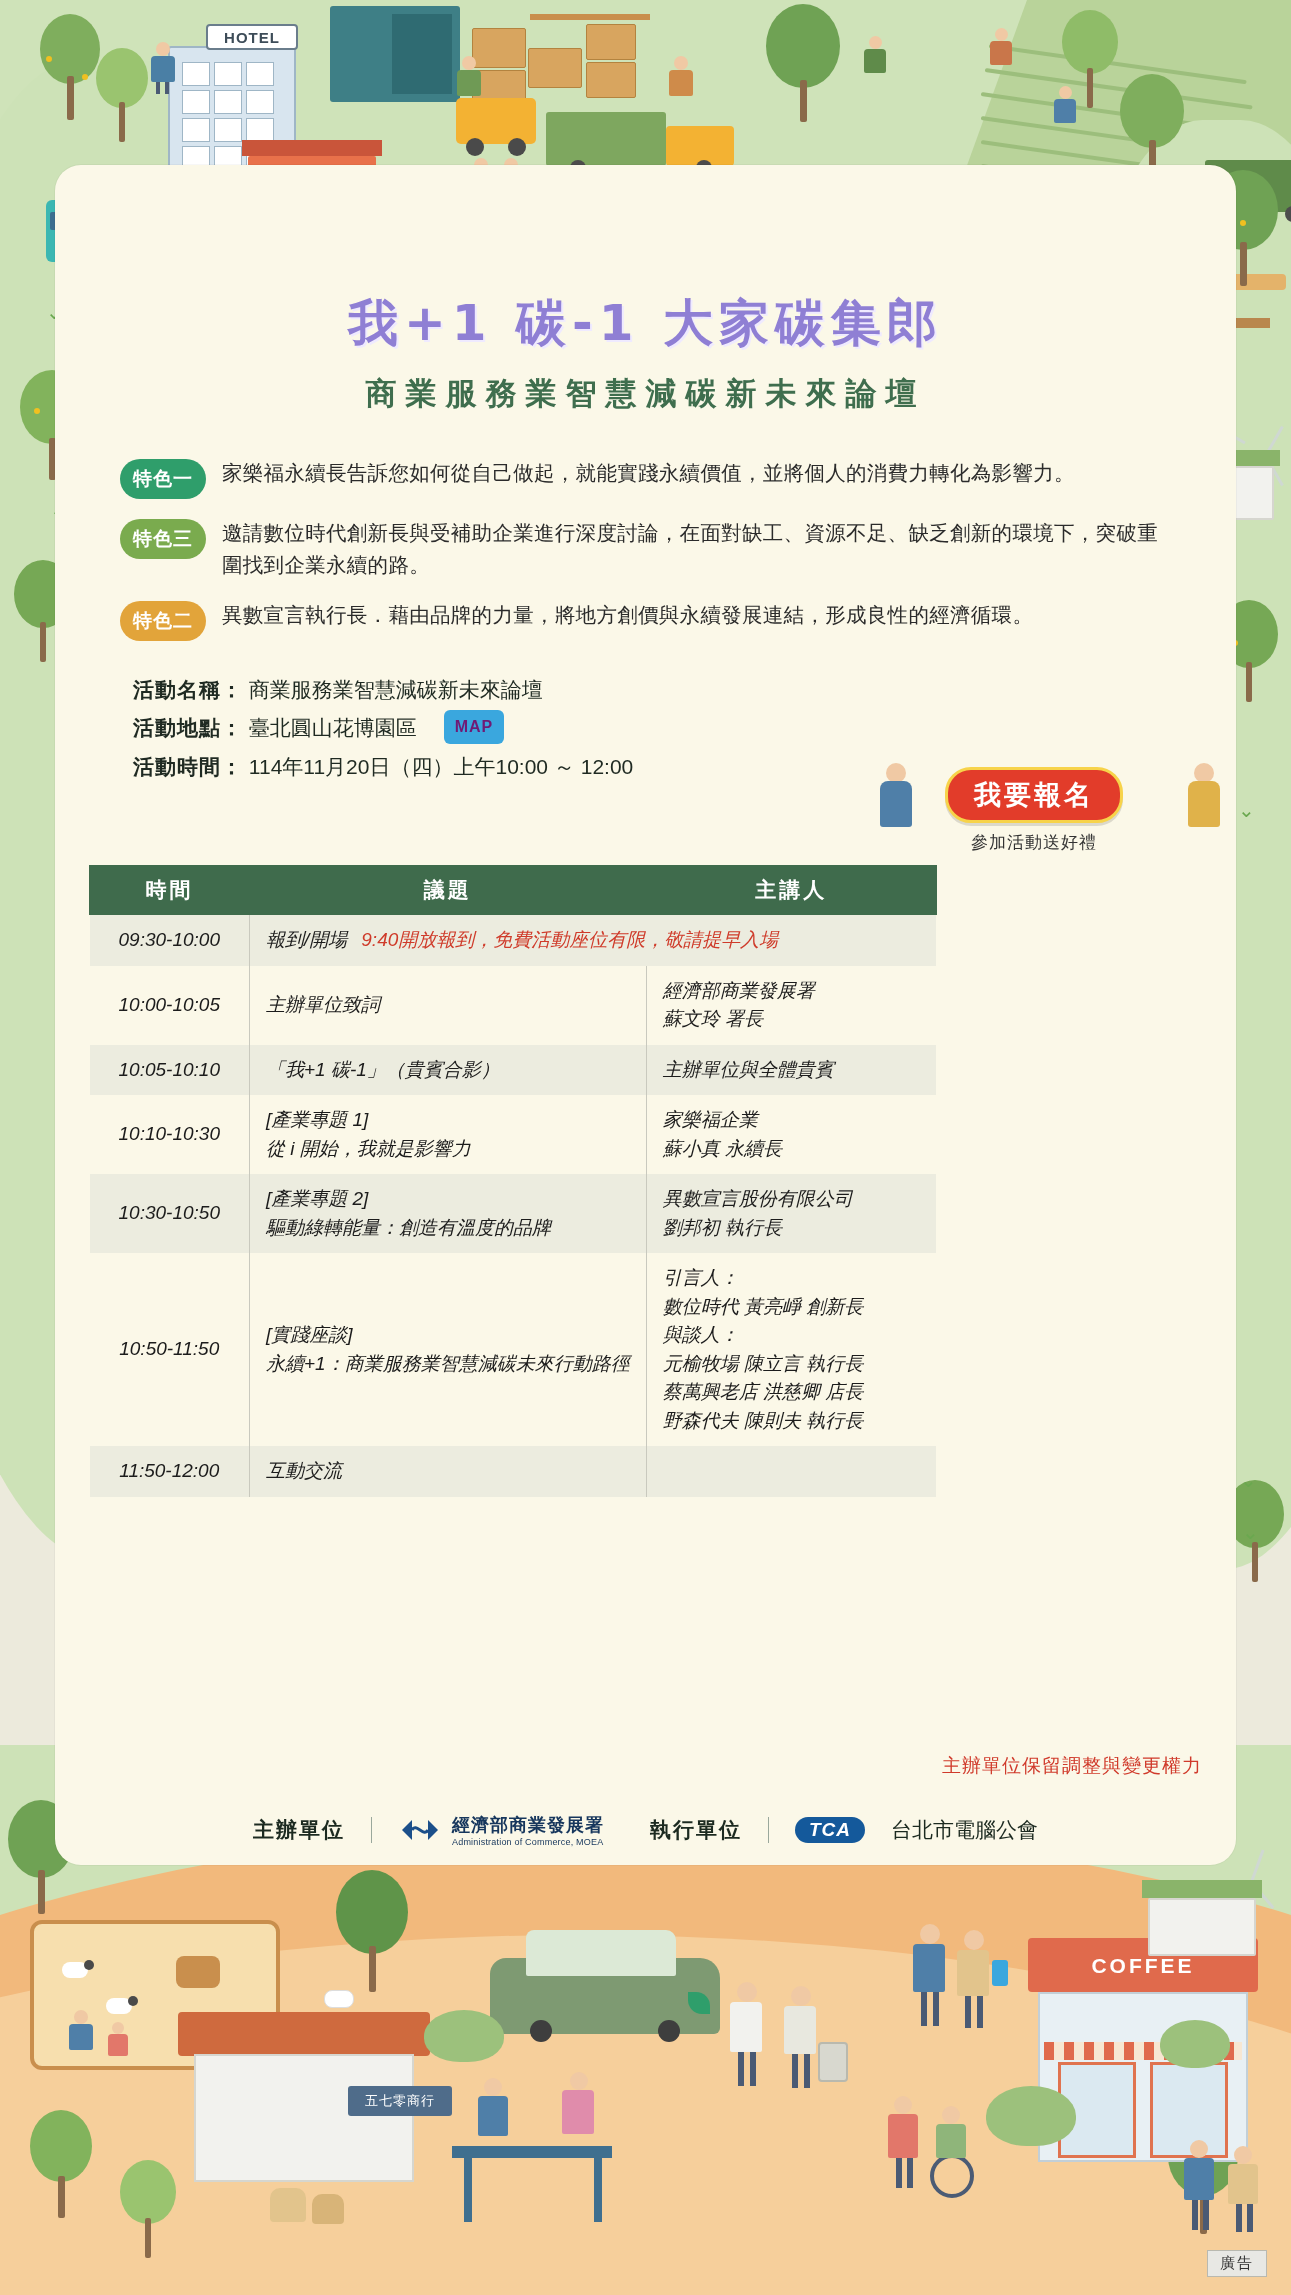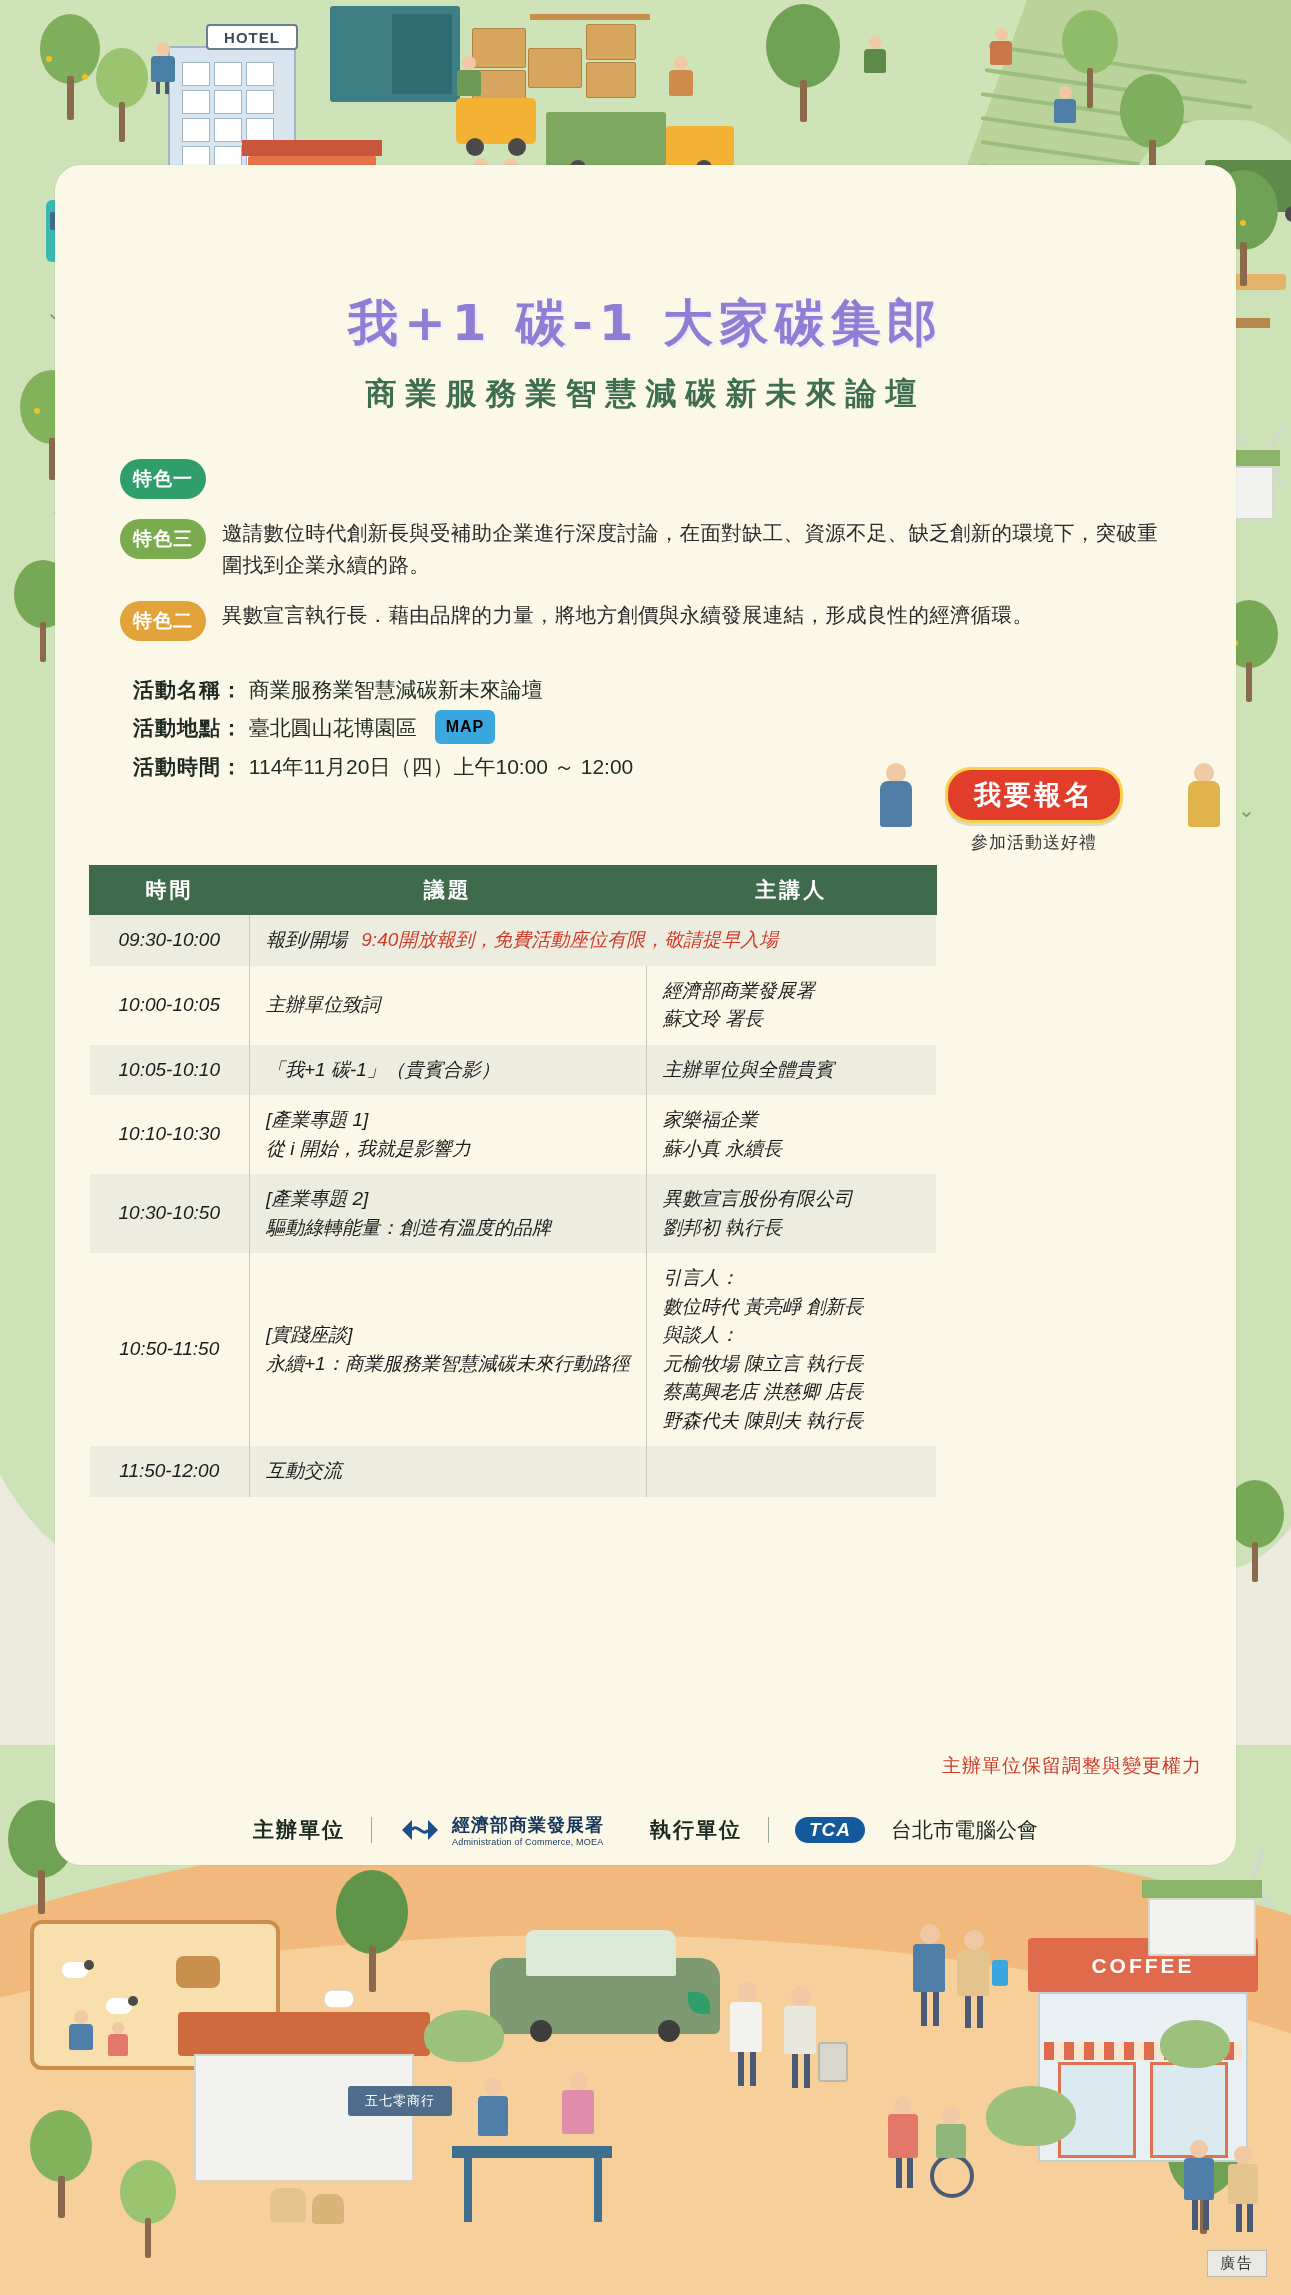--- a/index.html
+++ b/index.html
@@ -177,23 +177,23 @@
   .b2 { background: #e2a43a; }
   .b3 { background: #7aab4e; }
   .feature-text {
     font-size: 20.5px; line-height: 1.55; color: #2b2b2b;
     letter-spacing: 0.3px;
   }
 
   .info { margin: 30px 0 0 78px; font-size: 21px; color: #1f2a22; line-height: 1.85; }
   .info .lbl { font-weight: bold; letter-spacing: 1px; }
   .map-pill {
-    display: inline-block; background: #3aa7de; color: #000000;
+    display: inline-block; background: #3aa7de; color: #701a75;
     font-size: 16px; font-weight: bold; border-radius: 6px;
-    padding: 2px 11px; margin-left: 12px; vertical-align: 3px;
+    padding: 2px 11px; margin-left: 21px; vertical-align: 3px;
     letter-spacing: 1px;
   }
 
   .signup {
     position: absolute; right: 52px; top: 602px; width: 300px; text-align: center;
   }
   .signup-btn {
     display: inline-block;
     background: #e23c2a;
     border: 3px solid #f7d34a;
@@ -512,20 +512,21 @@
   <div class="card"></div>
 
   <div class="content">
 
     <div class="title-main">我+1 碳-1 大家碳集郎</div>
     <div class="title-sub">商業服務業智慧減碳新未來論壇</div>
 
     <div class="features">
       <div class="feature">
         <div class="badge b1">特色一</div>
+        <div class="feature-text">家樂福永續長告訴您如何從自己做起，就能實踐永續價值，並將個人的消費力轉化為影響力。</div>
       </div>
       <div class="feature">
         <div class="badge b3">特色三</div>
         <div class="feature-text">邀請數位時代創新長與受補助企業進行深度討論，在面對缺工、資源不足、缺乏創新的環境下，突破重圍找到企業永續的路。</div>
       </div>
       <div class="feature">
         <div class="badge b2">特色二</div>
         <div class="feature-text">異數宣言執行長．藉由品牌的力量，將地方創價與永續發展連結，形成良性的經濟循環。</div>
       </div>
     </div>

